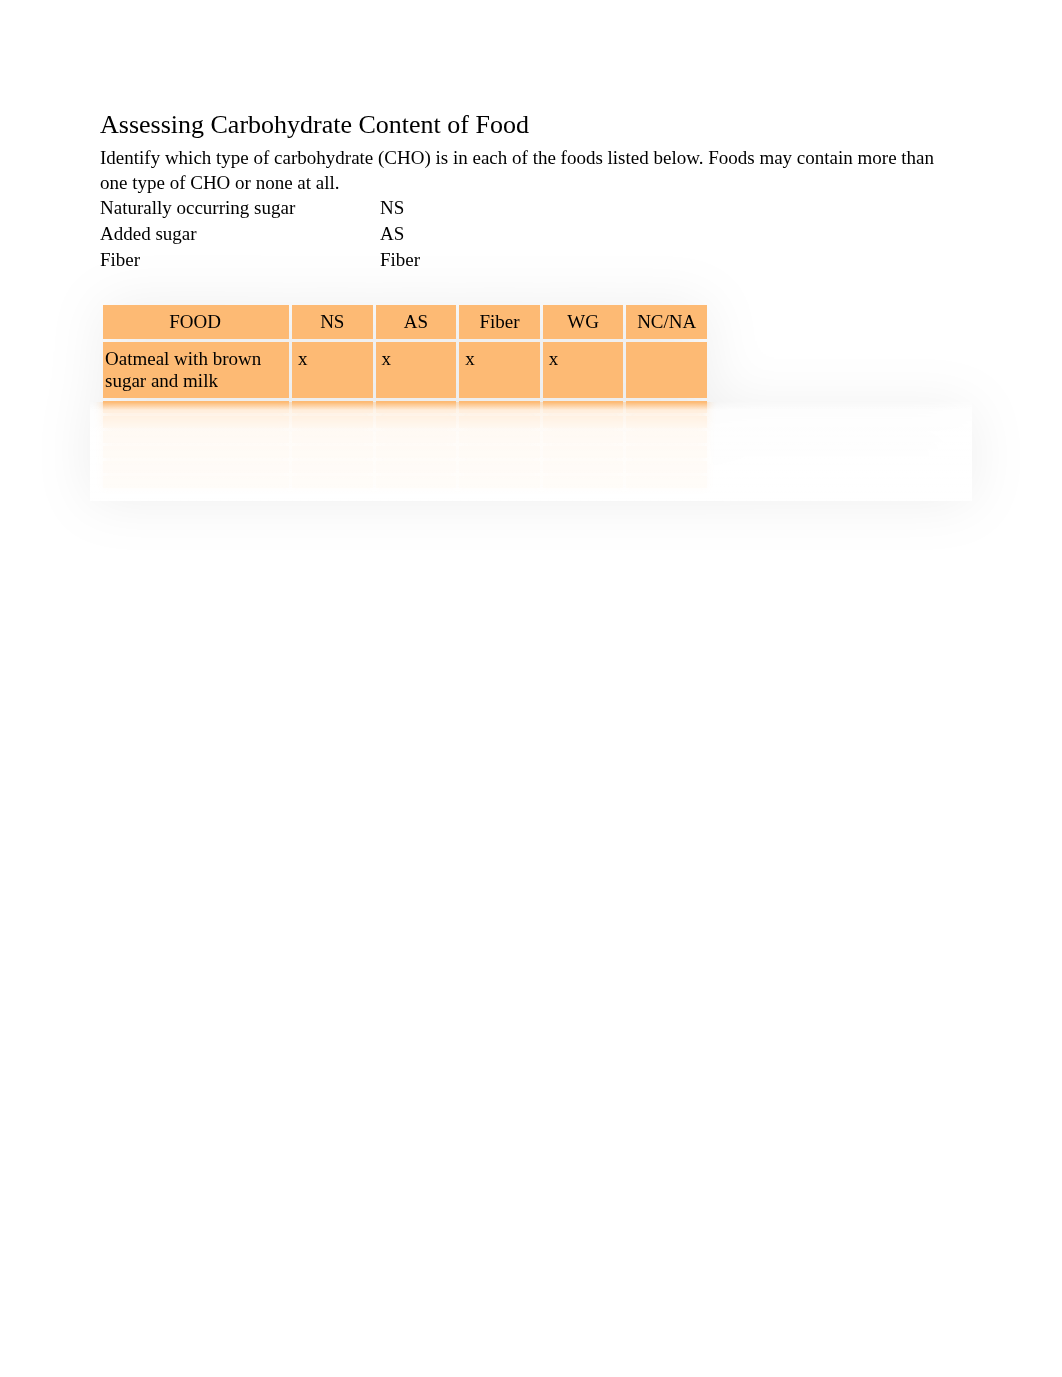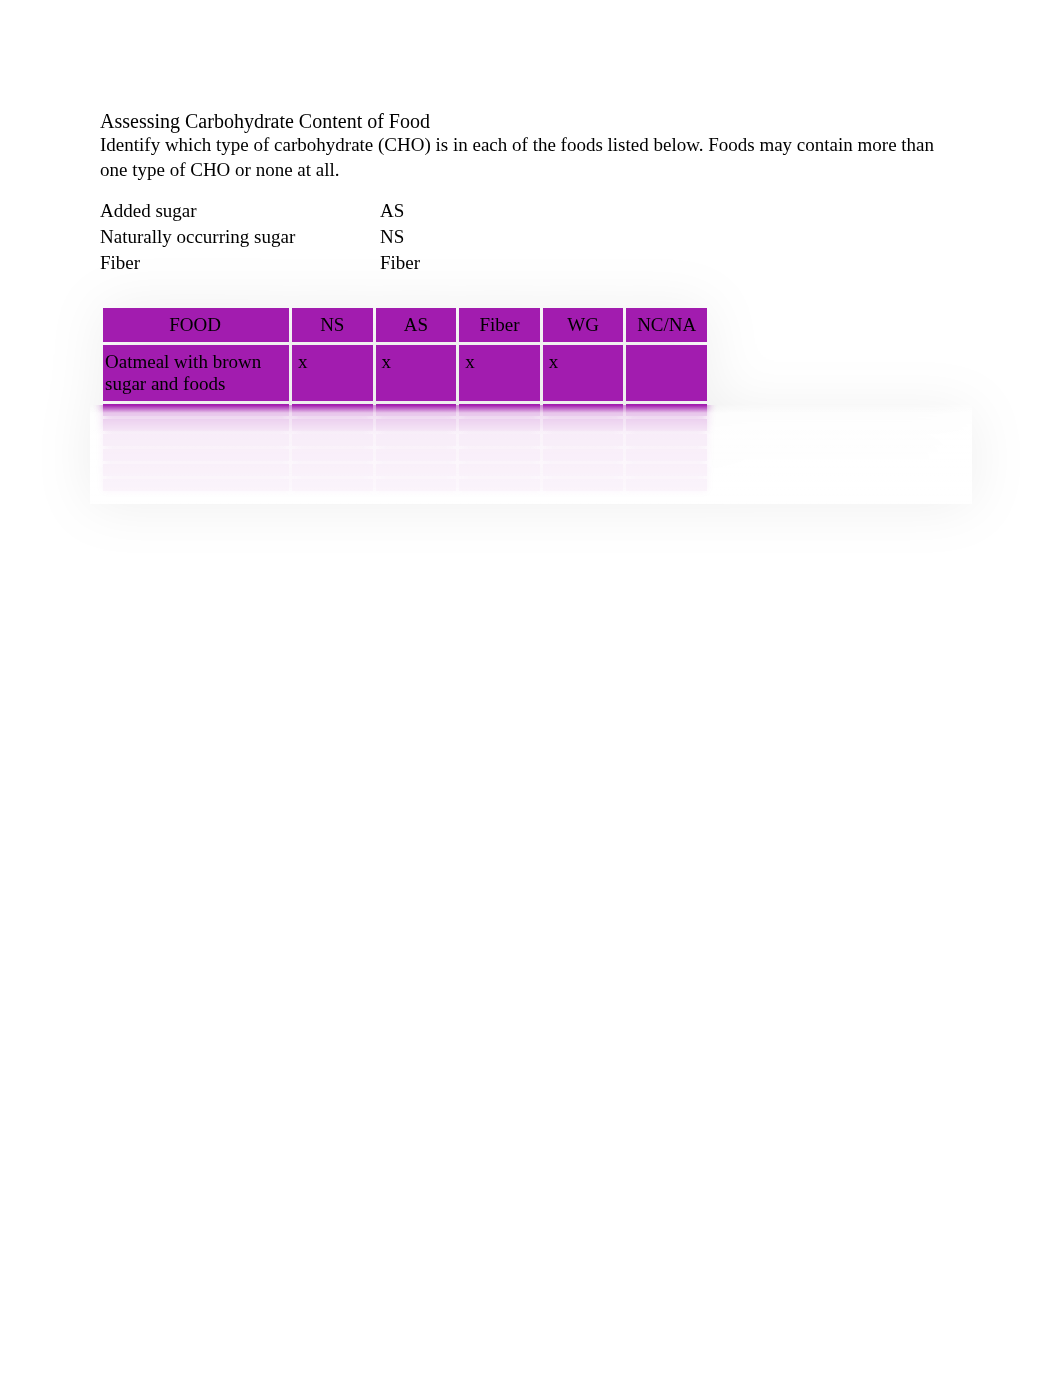--- a/index.html
+++ b/index.html
@@ -9,27 +9,27 @@
     }
     body {
       font-family: "Times New Roman", Times, serif;
       background: #ffffff;
       width: 1062px;
       height: 1377px;
       padding: 110px 100px;
       color: #000000;
     }
     .title {
-      font-size: 20px;
+      font-size: 26px;
       font-weight: normal;
+      margin-bottom: 6px;
     }
     .instructions {
       font-size: 19px;
       line-height: 1.3;
-      margin-bottom: 16px;
       max-width: 860px;
     }
     .legend {
       display: table;
       margin-bottom: 30px;
     }
     .legend-row {
       display: table-row;
     }
     .legend-label {
@@ -47,21 +47,21 @@
       position: relative;
       filter: drop-shadow(0 0 28px rgba(0,0,0,0.07));
     }
     table {
       border-collapse: separate;
       border-spacing: 3px 3px;
       width: 610px;
       background: transparent;
     }
     th, td {
-      background: #a21caf;
+      background: #fdba74;
       font-weight: normal;
       font-size: 19px;
       text-align: left;
       vertical-align: top;
       padding: 6px 4px 6px 4px;
     }
     th.food-col, td.food-col {
       width: 180px;
       padding-left: 2px;
     }
@@ -100,26 +100,26 @@
   </style>
 </head>
 <body>
 
 <h1 class="title">Assessing Carbohydrate Content of Food</h1>
 
 <p class="instructions">Identify which type of carbohydrate (CHO) is in each of the foods listed below. Foods may contain more than one type of CHO or none at all.</p>
 
 <div class="legend">
   <div class="legend-row">
+    <div class="legend-label">Naturally occurring sugar</div>
+    <div class="legend-abbr">NS</div>
+  </div>
+  <div class="legend-row">
     <div class="legend-label">Added sugar</div>
     <div class="legend-abbr">AS</div>
-  </div>
-  <div class="legend-row">
-    <div class="legend-label">Naturally occurring sugar</div>
-    <div class="legend-abbr">NS</div>
   </div>
   <div class="legend-row">
     <div class="legend-label">Fiber</div>
     <div class="legend-abbr">Fiber</div>
   </div>
 </div>
 
 <div class="table-wrapper">
   <table>
     <thead>
@@ -127,21 +127,21 @@
         <th class="food-col">FOOD</th>
         <th class="mark-col">NS</th>
         <th class="mark-col">AS</th>
         <th class="mark-col">Fiber</th>
         <th class="mark-col">WG</th>
         <th class="mark-col">NC/NA</th>
       </tr>
     </thead>
     <tbody>
       <tr>
-        <td class="food-col">Oatmeal with brown sugar and foods</td>
+        <td class="food-col">Oatmeal with brown sugar and milk</td>
         <td class="mark-col">x</td>
         <td class="mark-col">x</td>
         <td class="mark-col">x</td>
         <td class="mark-col">x</td>
         <td class="mark-col"></td>
       </tr>
       <tr class="blur-row">
         <td class="food-col"></td>
         <td class="mark-col"></td>
         <td class="mark-col"></td>

